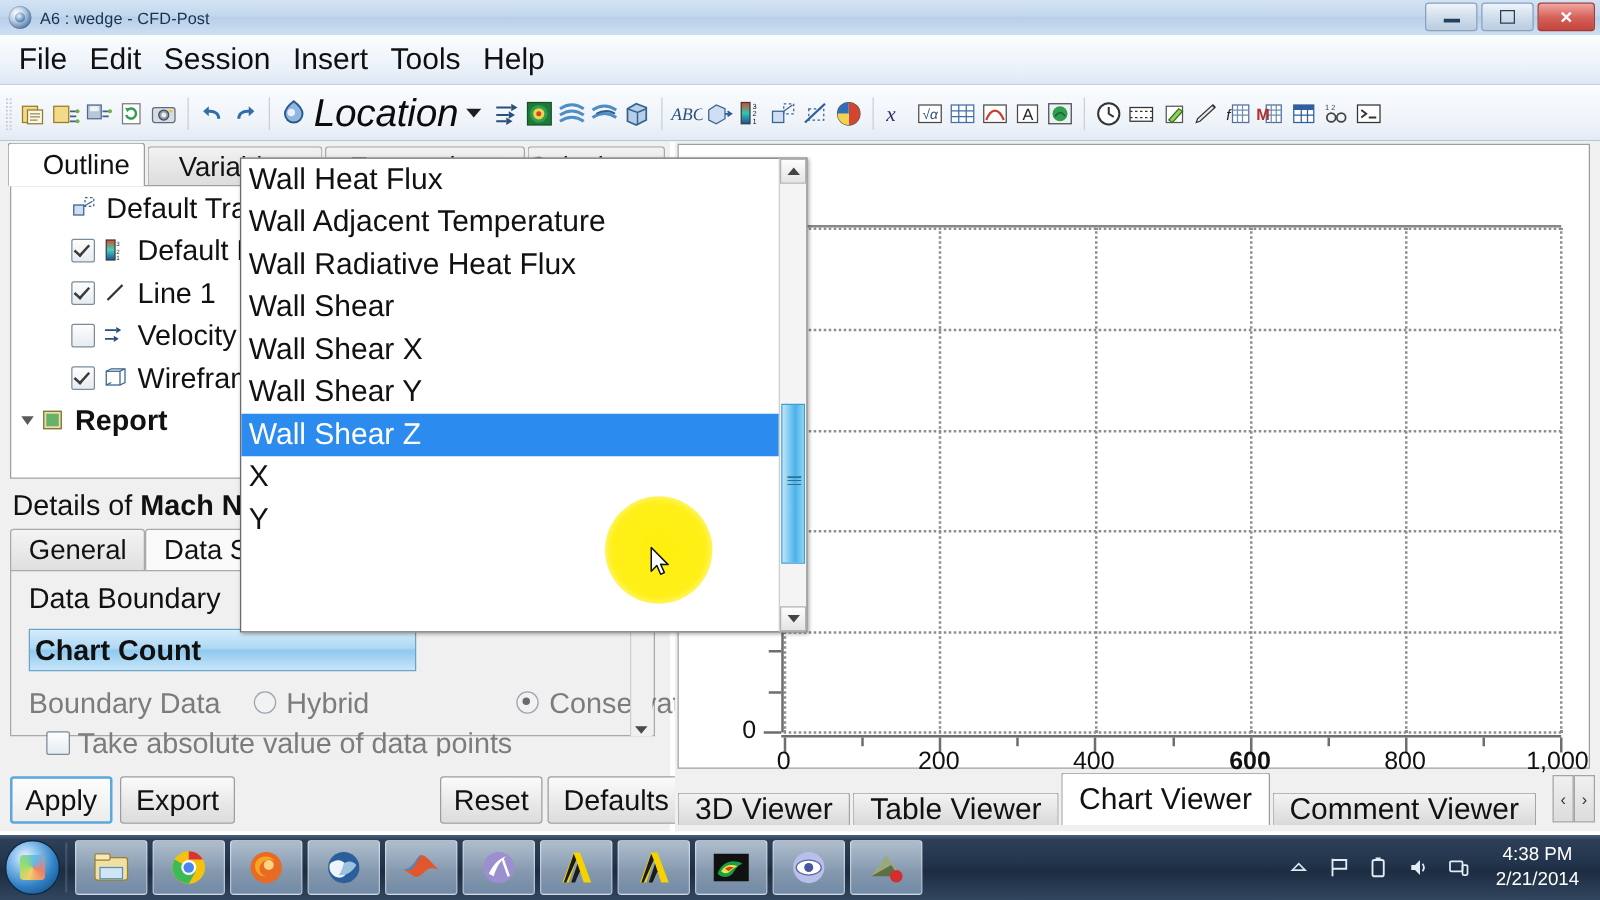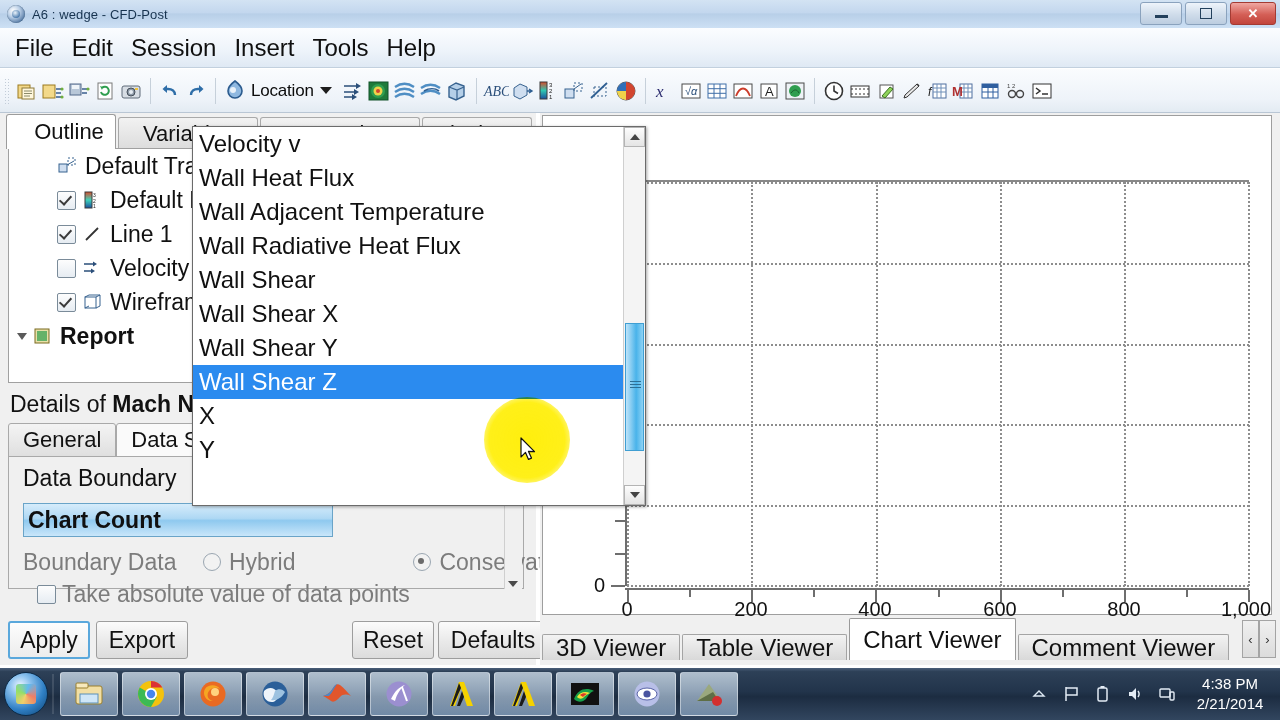--- a/index.html
+++ b/index.html
@@ -60,21 +60,21 @@
     background:linear-gradient(to bottom,#fafcfe 0%,#eef3f9 70%,#e3ebf3 100%);
     border-bottom:1px solid #b9c6d4;
     display:flex;align-items:center;
   }
   .grip{width:6px;height:26px;margin:0 4px;
     background-image:radial-gradient(#c2ccd8 38%,transparent 40%);
     background-size:3px 3px;flex:none;}
   .tsep{width:1px;height:26px;background:#c6d0da;margin:0 6px;flex:none;}
   .tbtn{width:26px;height:28px;display:flex;align-items:center;justify-content:center;flex:none;}
   .tbtn svg{display:block;}
-  .loc-label{font-size:17px;color:#0b0b0b;margin:0 2px 0 3px;letter-spacing:-.2px;}
+  .loc-label{font-size:31px;color:#0b0b0b;margin:0 2px 0 3px;letter-spacing:-.2px;font-style:italic;}
   .caret{width:0;height:0;border-left:6px solid transparent;border-right:6px solid transparent;border-top:7px solid #1d1d1d;margin:0 8px 0 4px;flex:none;}
 
   
   .leftpanel{position:absolute;left:0;top:113px;width:536px;height:552px;background:#f0f0f0;}
   .tabstrip{position:absolute;left:6px;top:0;width:526px;height:36px;}
   .ptab{
     position:absolute;top:4px;height:32px;box-sizing:border-box;
     background:linear-gradient(to bottom,#f2f2f2,#dcdcdc);
     border:1px solid #a9a9a9;border-bottom:none;
     font-size:22px;color:#111;display:flex;align-items:center;justify-content:center;
@@ -637,40 +637,39 @@
       <div class="xtick" style="left:395px;height:7px;"></div>
       <div class="xtick" style="left:457px;height:12px;"></div>
       <div class="xtick" style="left:519px;height:7px;"></div>
       <div class="xtick" style="left:581px;height:12px;"></div>
       <div class="xtick" style="left:643px;height:7px;"></div>
       <div class="xtick" style="left:705px;height:12px;"></div>
 
       <div class="xlab" style="left:84px;">0</div>
       <div class="xlab" style="left:208px;">200</div>
       <div class="xlab" style="left:332px;">400</div>
-      <div class="xlab" style="left:457px;">600</div>
+      <div class="xlab" style="left:457px;font-weight:bold;">600</div>
       <div class="xlab" style="left:581px;">800</div>
       <div class="xlab" style="left:703px;">1,000</div>
     </div>
 
     <div class="vtabs">
       <div class="vtab">3D Viewer</div>
       <div class="vtab">Table Viewer</div>
       <div class="vtab active">Chart Viewer</div>
       <div class="vtab">Comment Viewer</div>
     </div>
     <div class="vtab-nav">
       <div class="navbtn">‹</div>
       <div class="navbtn">›</div>
     </div>
   </div>
 
   <div class="dropdown">
     <div class="ddlist">
-      <div class="dditem">Velocity v</div>
       <div class="dditem">Wall Heat Flux</div>
       <div class="dditem">Wall Adjacent Temperature</div>
       <div class="dditem">Wall Radiative Heat Flux</div>
       <div class="dditem">Wall Shear</div>
       <div class="dditem">Wall Shear X</div>
       <div class="dditem">Wall Shear Y</div>
       <div class="dditem sel">Wall Shear Z</div>
       <div class="dditem">X</div>
       <div class="dditem">Y</div>
     </div>

